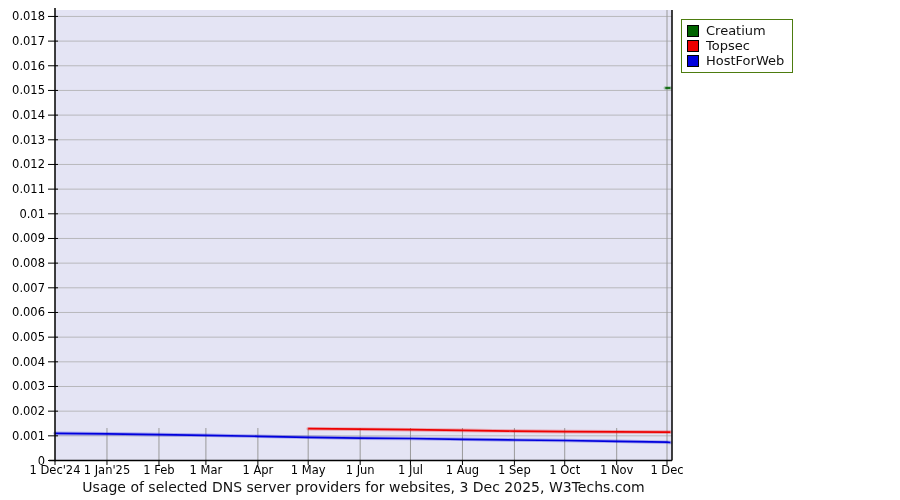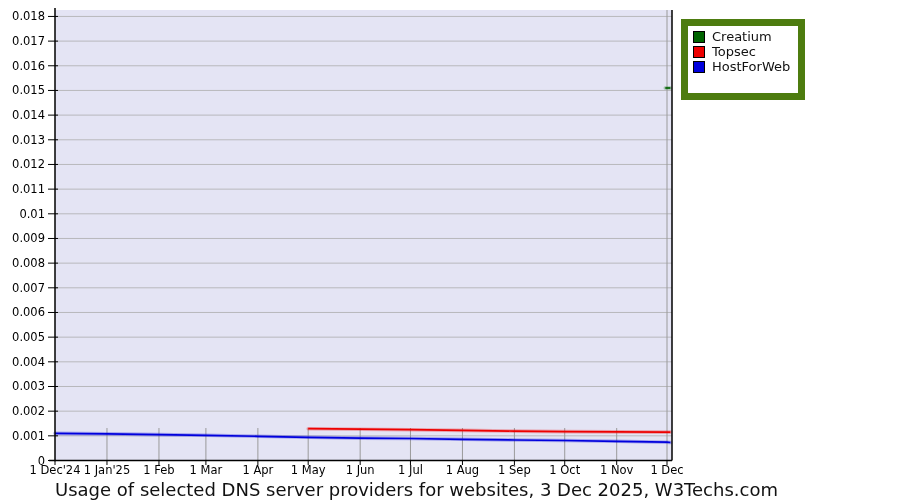--- a/index.html
+++ b/index.html
@@ -1,23 +1,23 @@
 <!DOCTYPE html>
 <html><head>
 <meta charset="utf-8">
 <style>
   html,body{margin:0;padding:0;background:#fff;}
   #stage{position:relative;width:900px;height:500px;background:#fff;overflow:hidden;
          font-family:"DejaVu Sans","Liberation Sans",sans-serif;}
   #chart-svg{position:absolute;left:0;top:0;}
   #chart-svg text{font-family:"DejaVu Sans","Liberation Sans",sans-serif;fill:#000;}
   .chart-title{position:absolute;left:55px;top:479px;width:617px;text-align:center;
-               font-size:18px;color:#111;white-space:nowrap;}
-  .legend{position:absolute;left:681px;top:19px;background:#fff;border:7px solid #4d7c0f;
-          padding:3px 8px 19px 5px;}
+               font-size:14px;color:#111;white-space:nowrap;}
+  .legend{position:absolute;left:681px;top:19px;background:#fff;border:1px solid #4d7c0f;
+          padding:3px 8px 4px 5px;}
   .legend-row{display:flex;align-items:center;height:15px;}
   .legend-swatch{display:inline-block;width:10px;height:10px;border:1px solid #000;
                  margin-right:7px;flex:0 0 auto;}
   .legend-label{font-size:13px;color:#111;line-height:15px;white-space:nowrap;}
 </style>
 </head>
 <body>
 
 <div id="stage">
   <svg id="chart-svg" width="900" height="500">

